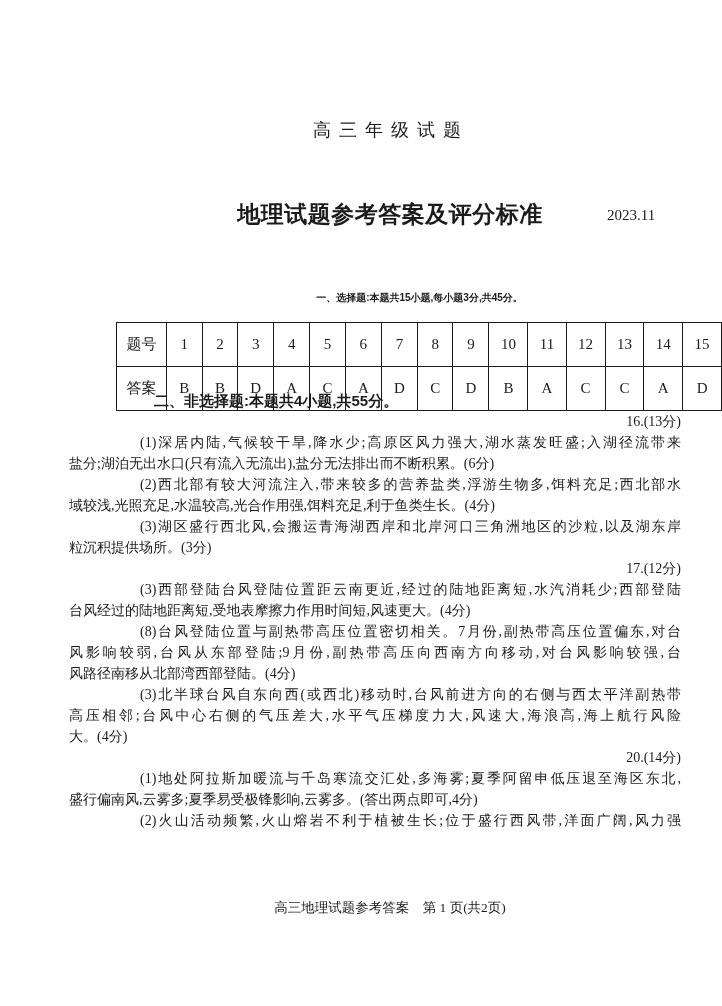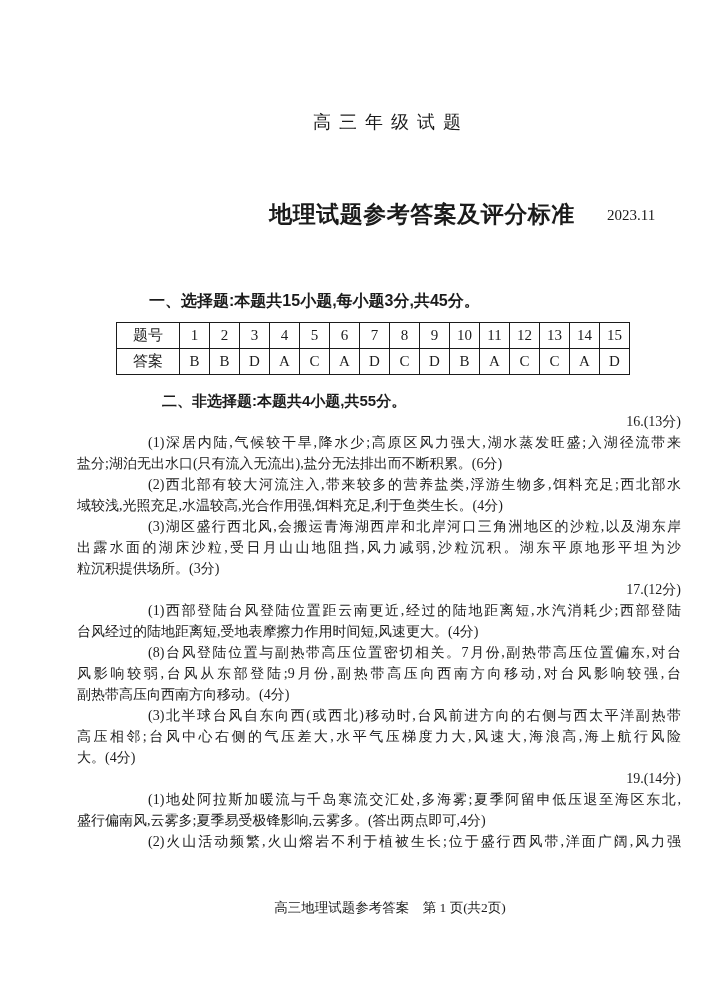--- a/index.html
+++ b/index.html
@@ -3,54 +3,53 @@
 <meta charset="utf-8">
 <style>
   html,body{margin:0;padding:0;background:#e8e8e8;}
   .page{
     position:relative;width:722px;height:1006px;margin:0 auto;
     background:#ffffff;color:#1b1b1b;
     font-family:"Liberation Serif","DejaVu Serif",serif;
     overflow:hidden;
   }
   .grade-title{
-    position:absolute;top:110px;left:391px;transform:translateX(-50%);
+    position:absolute;top:118px;left:391px;transform:translateX(-50%);
     font-size:18px;letter-spacing:8px;white-space:nowrap;
   }
   .doc-title{
     position:absolute;top:199px;left:390px;transform:translateX(-50%);
-    font-size:23px;font-weight:bold;white-space:nowrap;letter-spacing:0.5px;margin-left:32px;
+    font-size:23px;font-weight:bold;white-space:nowrap;letter-spacing:0.5px;
   }
   .doc-date{
     position:absolute;top:207px;left:607px;font-size:15px;
   }
   .sec-heading{
-    position:absolute;top:291px;left:64px;width:612px;
-    text-indent:85px;font-size:16px;font-weight:bold;
+    position:absolute;top:291px;left:71px;width:612px;
+    text-indent:85px;font-size:10px;font-weight:bold;
     font-family:"Liberation Sans","DejaVu Sans",sans-serif;
-    white-space:nowrap;overflow:hidden;
+    white-space:nowrap;overflow:hidden;text-align:center;
   }
   table.answer-table{
     position:absolute;top:322px;left:116px;
     border-collapse:collapse;table-layout:fixed;
   }
   table.answer-table td{
     border:1.5px solid #1b1b1b;
-    height:25px;padding:0;text-align:center;vertical-align:middle;
+    height:25px;padding:9px;text-align:center;vertical-align:middle;
     font-size:15px;overflow:hidden;
   }
   table.answer-table td.label-cell{width:62px;}
   table.answer-table td.val-cell{width:29px;}
   .body-lines{
     position:absolute;top:390px;left:69px;width:612px;font-size:14px;
   }
   .bl{
     height:21px;line-height:21px;overflow:hidden;word-break:break-all;
     white-space:normal;
-    margin-left:8px;
   }
   .bl.first{text-indent:71px;text-align:justify;text-align-last:justify;}
   .bl.cont{text-indent:0;text-align:justify;text-align-last:justify;}
   .bl.last{text-indent:0;text-align:left;}
   .bl.qnum{text-indent:71px;text-align:right;}
   .bl.heading{
     text-indent:85px;text-align:left;font-weight:bold;font-size:15px;
     font-family:"Liberation Sans","DejaVu Sans",sans-serif;
   }
   .page-footer{
@@ -113,32 +112,31 @@
   </table>
 
   <div class="body-lines">
       <div class="bl heading">二、非选择题:本题共4小题,共55分。</div>
       <div class="bl qnum">16.(13分)</div>
       <div class="bl first">(1)深居内陆,气候较干旱,降水少;高原区风力强大,湖水蒸发旺盛;入湖径流带来</div>
       <div class="bl last">盐分;湖泊无出水口(只有流入无流出),盐分无法排出而不断积累。(6分)</div>
       <div class="bl first">(2)西北部有较大河流注入,带来较多的营养盐类,浮游生物多,饵料充足;西北部水</div>
       <div class="bl last">域较浅,光照充足,水温较高,光合作用强,饵料充足,利于鱼类生长。(4分)</div>
       <div class="bl first">(3)湖区盛行西北风,会搬运青海湖西岸和北岸河口三角洲地区的沙粒,以及湖东岸</div>
-      <div class="bl cont">出露水面的湖床沙粒,受日月山山地阻挡,风力减弱,沙粒沉积。湖东平原地形平坦为沙</div>
       <div class="bl last">粒沉积提供场所。(3分)</div>
       <div class="bl qnum">17.(12分)</div>
-      <div class="bl first">(1)西部登陆台风登陆位置距云南更近,经过的陆地距离短,水汽消耗少;西部登陆</div>
+      <div class="bl first">(3)西部登陆台风登陆位置距云南更近,经过的陆地距离短,水汽消耗少;西部登陆</div>
       <div class="bl last">台风经过的陆地距离短,受地表摩擦力作用时间短,风速更大。(4分)</div>
       <div class="bl first">(8)台风登陆位置与副热带高压位置密切相关。7月份,副热带高压位置偏东,对台</div>
       <div class="bl cont">风影响较弱,台风从东部登陆;9月份,副热带高压向西南方向移动,对台风影响较强,台</div>
-      <div class="bl last">副热带高压向西南方向移动。(4分)</div>
+      <div class="bl last">风路径南移从北部湾西部登陆。(4分)</div>
       <div class="bl first">(3)北半球台风自东向西(或西北)移动时,台风前进方向的右侧与西太平洋副热带</div>
       <div class="bl cont">高压相邻;台风中心右侧的气压差大,水平气压梯度力大,风速大,海浪高,海上航行风险</div>
       <div class="bl last">大。(4分)</div>
-      <div class="bl qnum">19.(14分)</div>
+      <div class="bl qnum">20.(14分)</div>
       <div class="bl first">(1)地处阿拉斯加暖流与千岛寒流交汇处,多海雾;夏季阿留申低压退至海区东北,</div>
       <div class="bl last">盛行偏南风,云雾多;夏季易受极锋影响,云雾多。(答出两点即可,4分)</div>
       <div class="bl first">(2)火山活动频繁,火山熔岩不利于植被生长;位于盛行西风带,洋面广阔,风力强</div>
     </div>
 
   <div class="page-footer">高三地理试题参考答案　第 1 页(共2页)</div>
 
 </div>
 
 </body></html>

